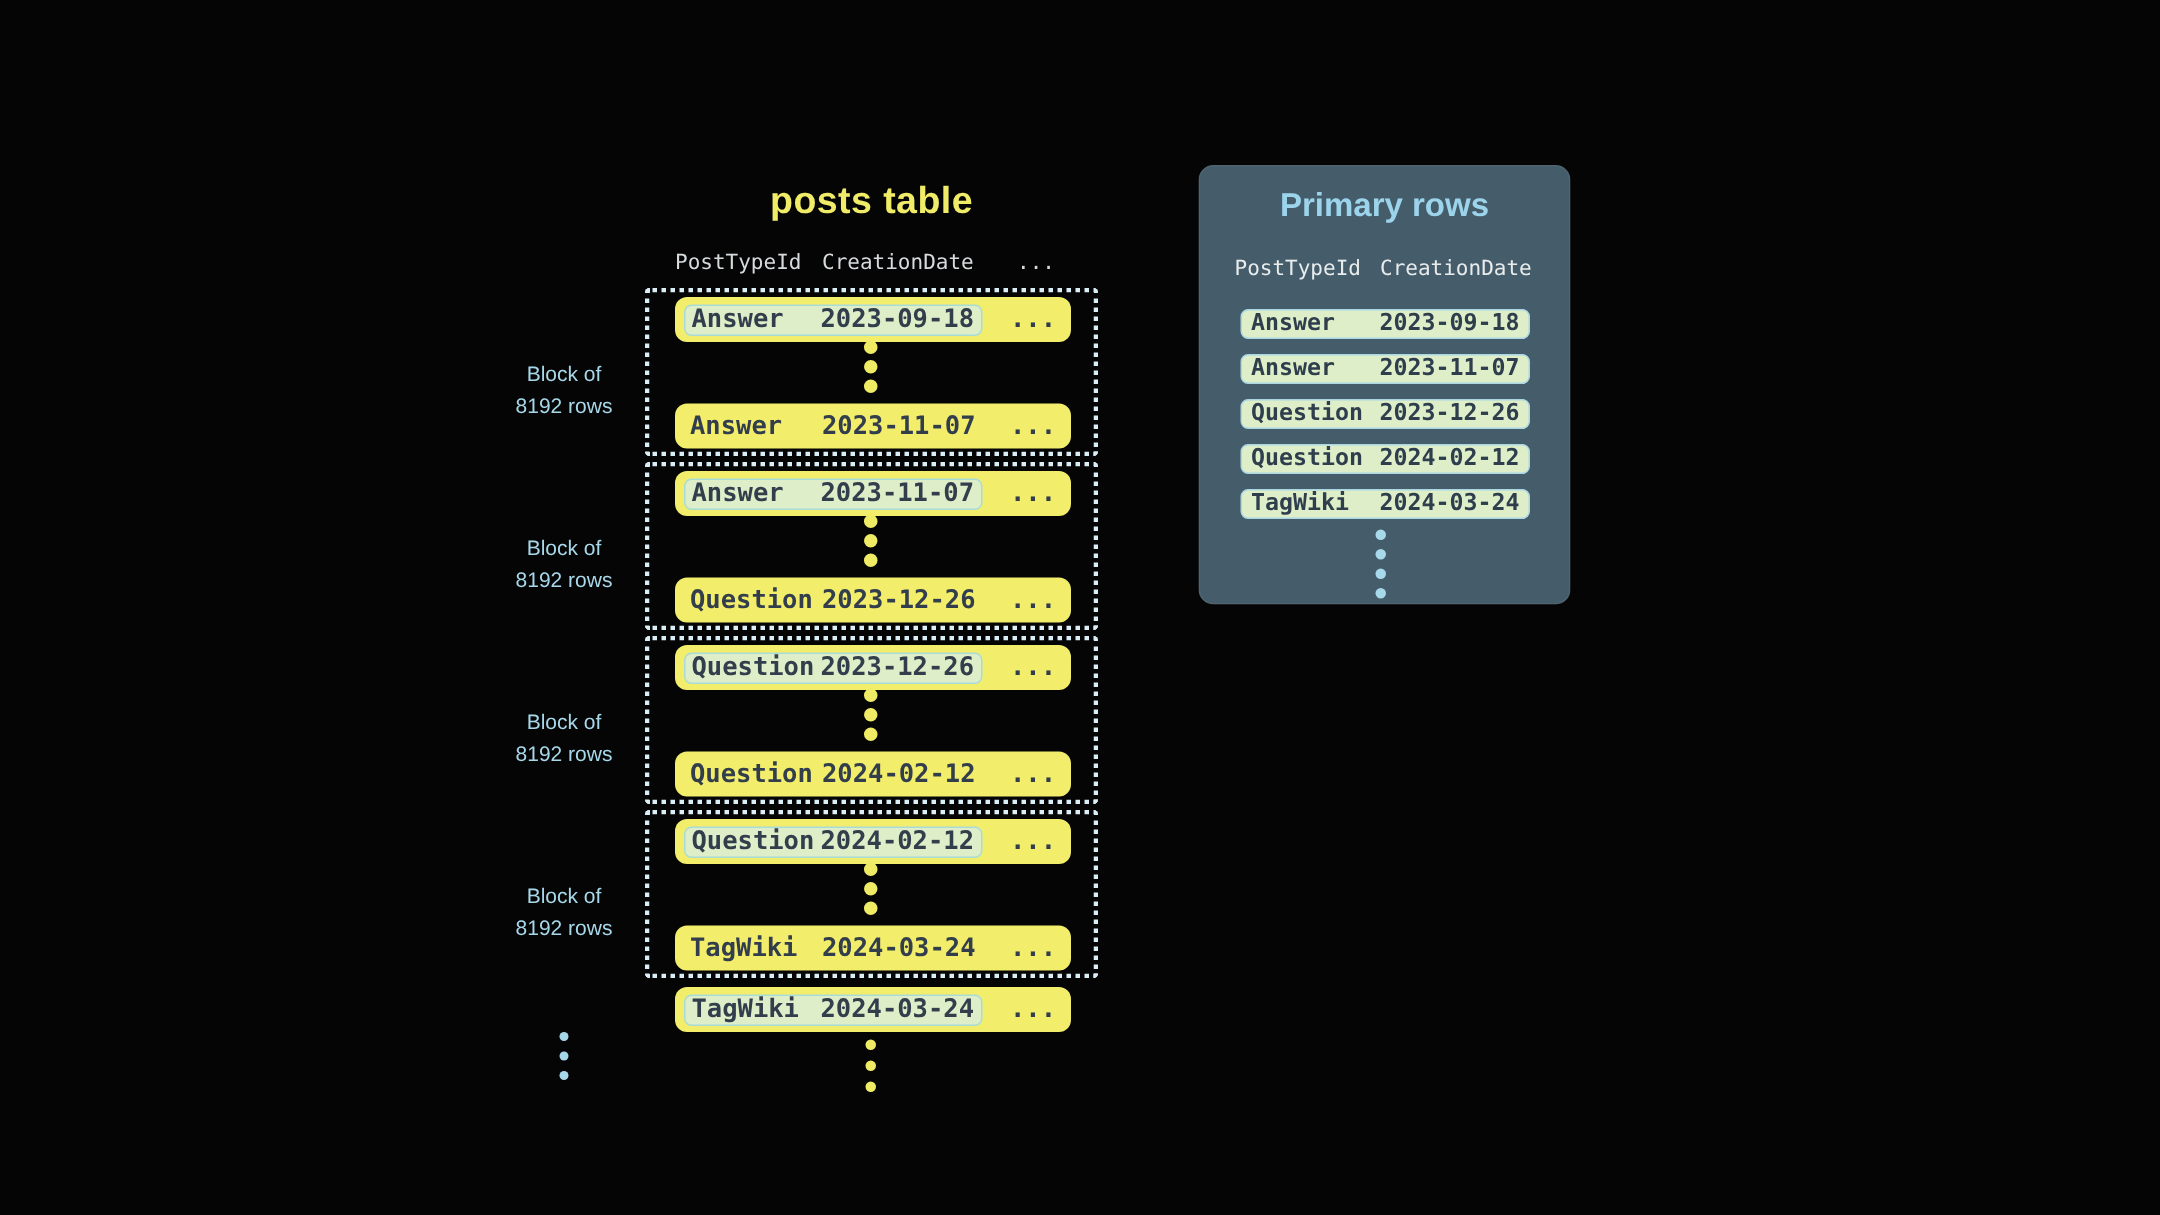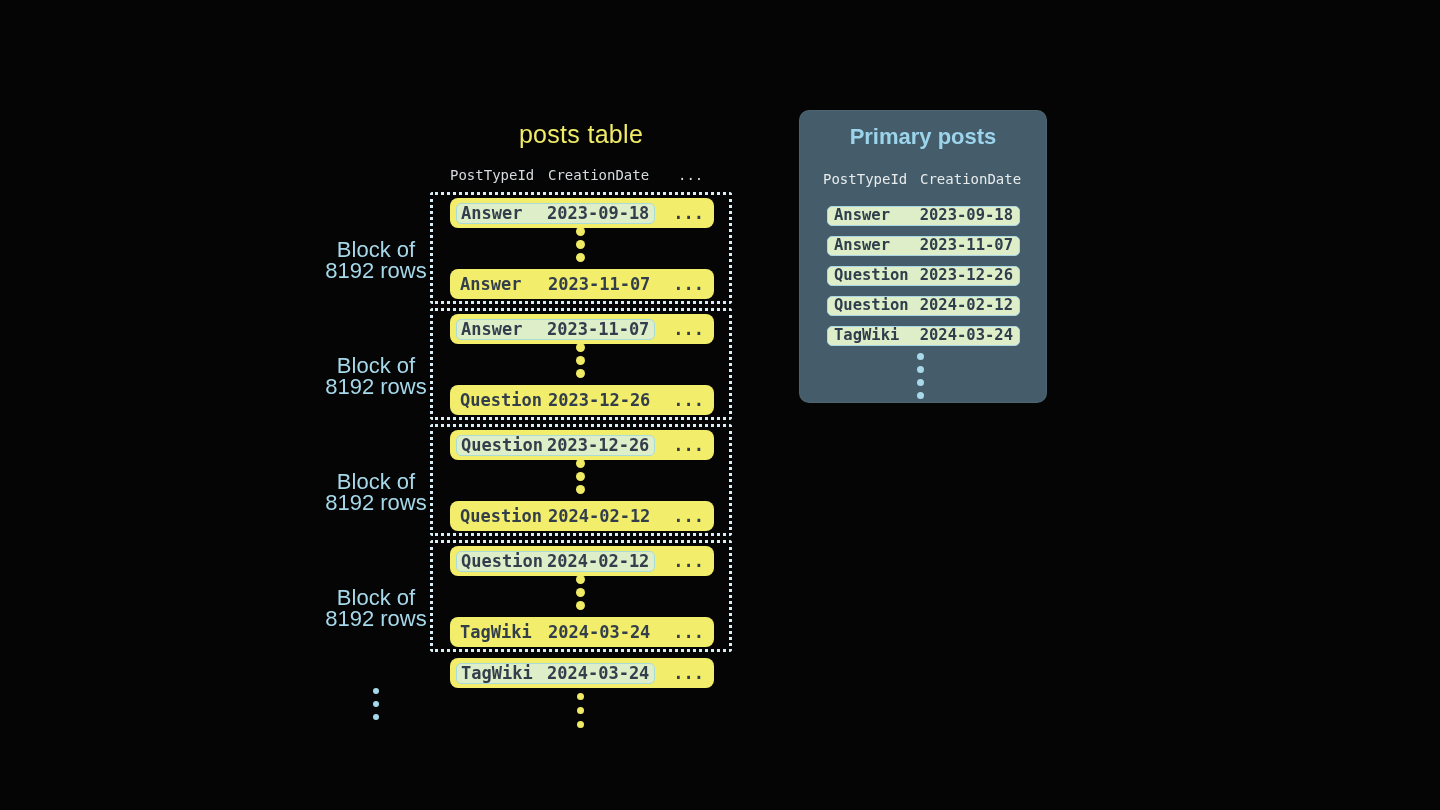--- a/index.html
+++ b/index.html
@@ -11,34 +11,34 @@
   .stage {
     position: absolute; inset: 0;
     width: 1440px; height: 810px;
     font-family: "Liberation Sans", "DejaVu Sans", sans-serif;
   }
   .mono { font-family: "DejaVu Sans Mono", "Liberation Mono", monospace; text-align: right; }
 
   
   .posts-title {
     position: absolute; left: 430px; top: 120px; width: 302px;
-    text-align: center; font-size: 25px; font-weight: 400;
+    text-align: center; font-size: 25px; font-weight: 700;
     color: #f1ec67; letter-spacing: 0.3px;
   }
   .tbl-header {
     position: absolute; top: 165px; height: 20px; line-height: 20px;
     font-size: 14px; font-weight: 500; color: #d6dbde;
   }
   .block {
     position: absolute; left: 430px; width: 302px; height: 112px;
     border: 3px dotted #d9eef7; border-radius: 3px; box-sizing: border-box;
   }
   .block-label {
     position: absolute; left: 286px; width: 180px; text-align: center;
-    font-size: 22px; line-height: 21px; font-weight: 500; color: #a7d8ea;
+    font-size: 14px; line-height: 21px; font-weight: 500; color: #a7d8ea;
   }
   .yrow {
     position: absolute; width: 264px; height: 30px; box-sizing: border-box;
     background: #f2ed6b; border-radius: 8px;
     display: flex; align-items: center;
     font-family: "DejaVu Sans Mono", "Liberation Mono", monospace;
     font-weight: 700; font-size: 17px; color: #333e4c; white-space: pre;
   }
   .yrow.in-block { left: 17px; }
   .yrow.row-first { top: 3px; }
@@ -212,21 +212,21 @@
     <span class="dot ydot7"></span>
   </div>
 
   <div class="vgroup gap7" style="left:373px;top:688px">
     <span class="dot bdot6"></span>
     <span class="dot bdot6"></span>
     <span class="dot bdot6"></span>
   </div>
 
   <div class="panel">
-    <div class="panel-title">Primary posts</div>
+    <div class="panel-title">Primary rows</div>
     <div class="panel-h mono" style="left:23px">PostTypeId</div>
     <div class="panel-h mono" style="left:120px">CreationDate</div>
 
     <div class="irow mono" style="top:95px">
       <span class="t">Answer</span>
       <span class="d">2023-09-18</span>
     </div>
     <div class="irow mono" style="top:125px">
       <span class="t">Answer</span>
       <span class="d">2023-11-07</span>

